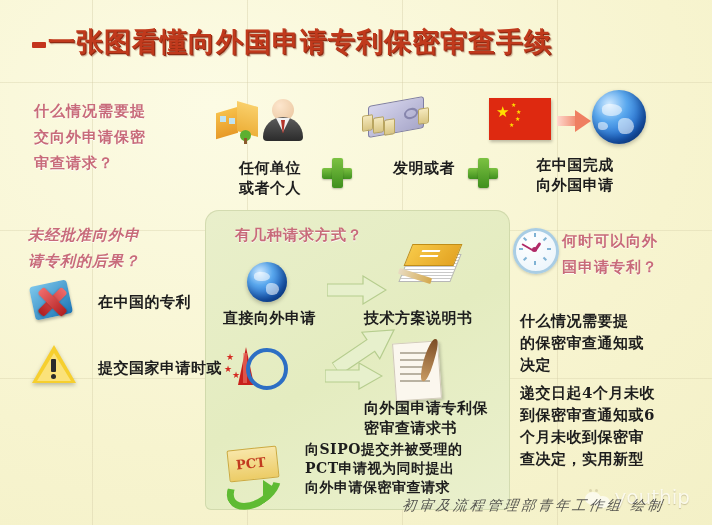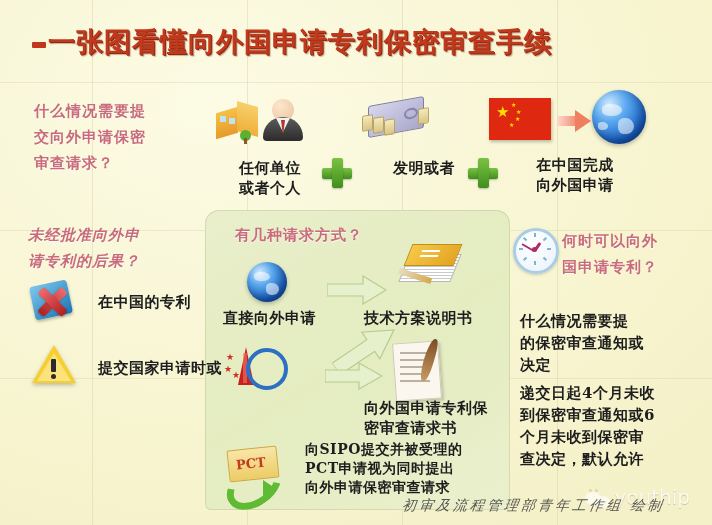--- a/index.html
+++ b/index.html
@@ -346,21 +346,21 @@
   <div class="btext" style="left:520px;top:310px;width:180px;line-height:22px;">
     <div>什么情况需要提</div>
     <div>的保密审查通知或</div>
     <div>决定</div>
   </div>
 
   <div class="btext" style="left:520px;top:382px;width:185px;line-height:22px;">
     <div>递交日起4个月未收</div>
     <div>到保密审查通知或6</div>
     <div>个月未收到保密审</div>
-    <div>查决定，默认允许</div>
+    <div>查决定，实用新型</div>
   </div>
 
   <div id="watermark">
     <span class="wm-icon">
       <span class="b" style="left:0;top:3px;width:16px;height:13px;"></span>
       <span class="b" style="left:10px;top:7px;width:15px;height:12px;"></span>
       <span class="b" style="left:4px;top:0px;width:3px;height:3px;background:#cfc9a0;"></span>
       <span class="b" style="left:10px;top:0px;width:3px;height:3px;background:#cfc9a0;"></span>
     </span>
     <span class="wm-text">youthip</span>

